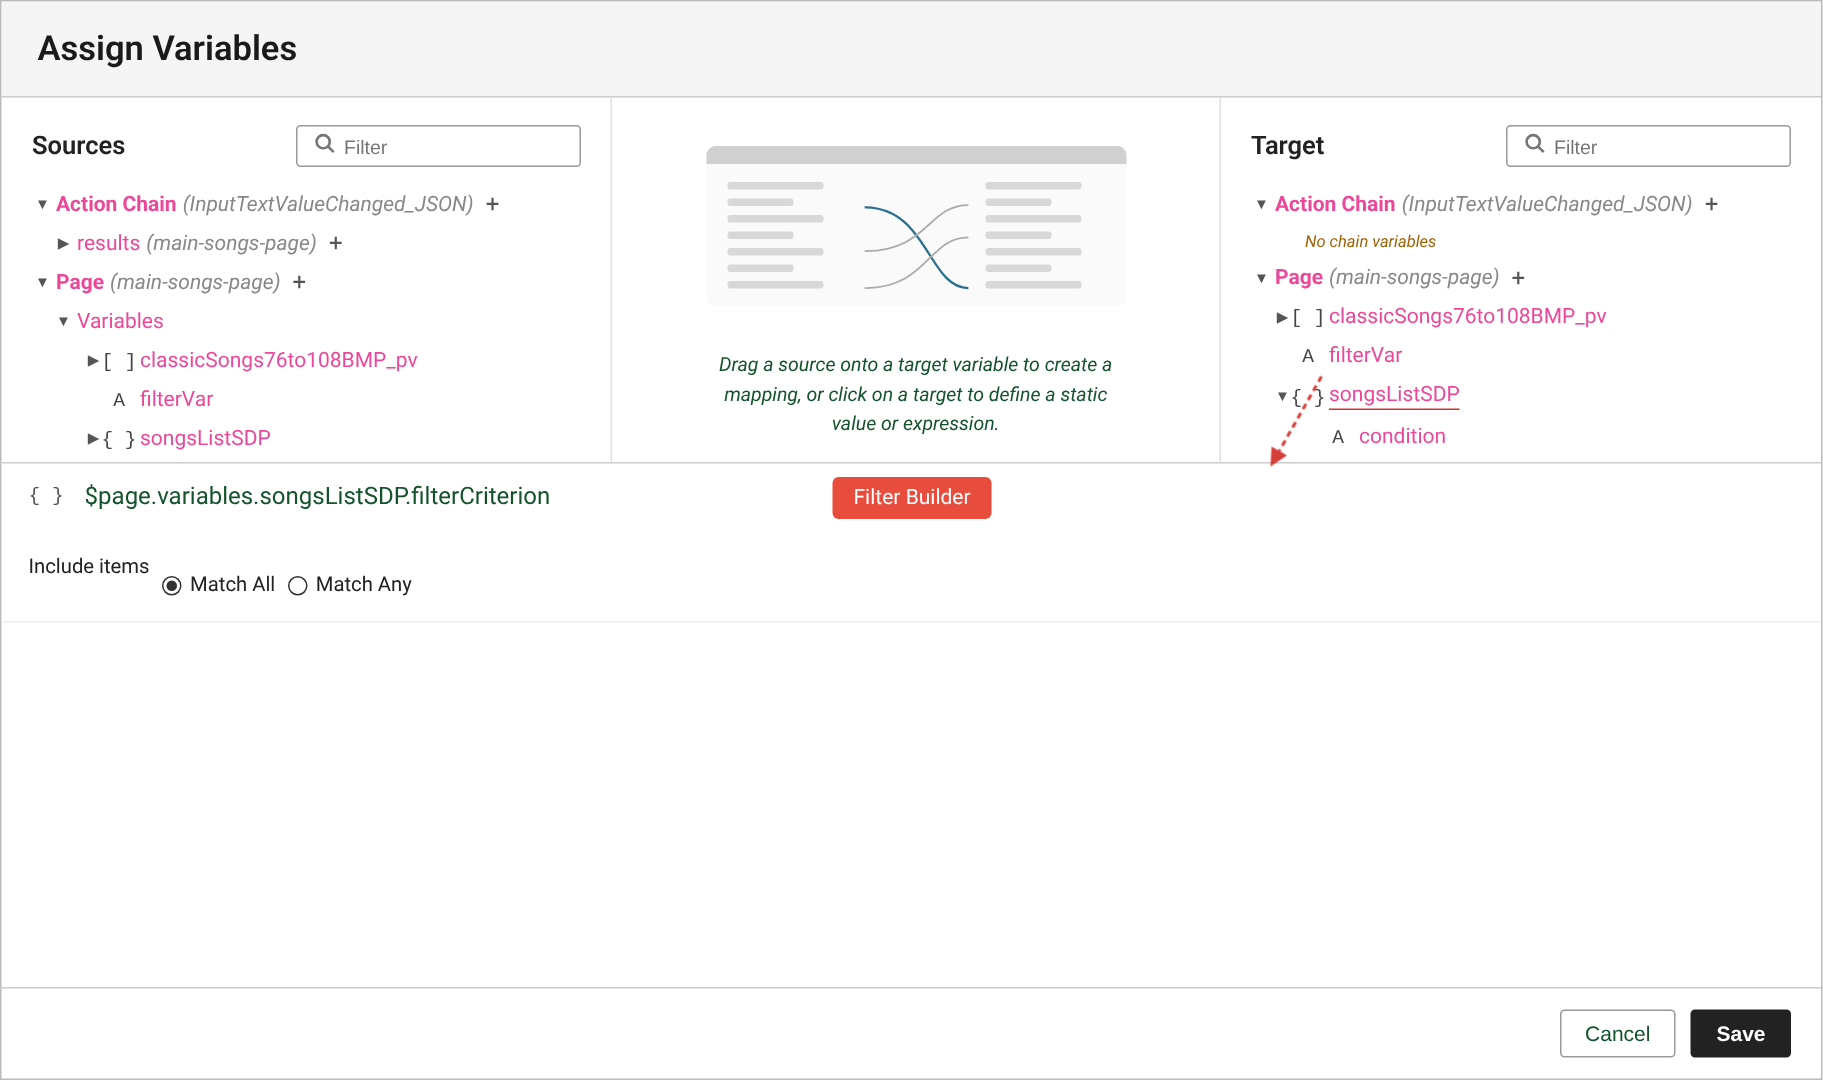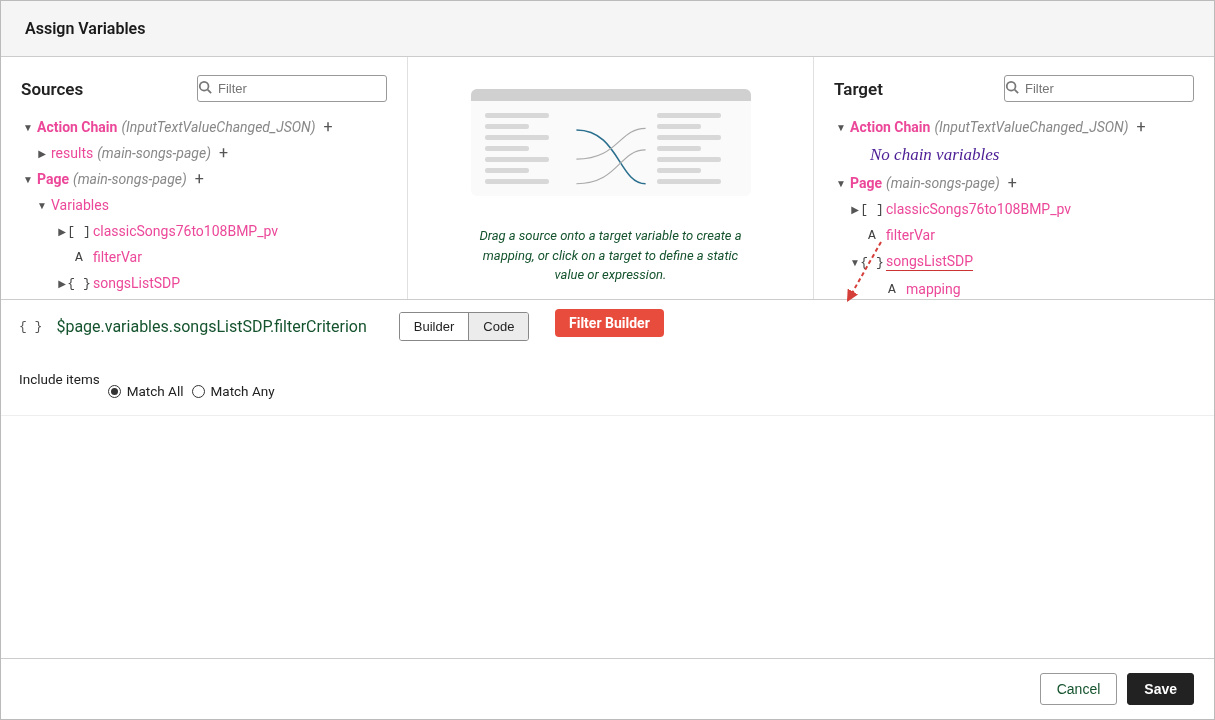--- a/index.html
+++ b/index.html
@@ -1,27 +1,27 @@
 <!DOCTYPE html>
 <html><head>
 <meta charset="utf-8">
 <style>
 * { box-sizing: border-box; margin: 0; padding: 0; }
 body { font-family: -apple-system, BlinkMacSystemFont, "Segoe UI", Roboto, Arial, sans-serif; font-size: 13px; color: #222; background: #fff; width: 1215px; height: 720px; overflow: hidden; border: 1px solid #bbb; }
 .dialog { display: flex; flex-direction: column; height: 100%; }
 .header { background: #f5f5f5; border-bottom: 1px solid #ccc; padding: 18px 24px; }
-.header h1 { font-size: 16px; font-weight: 600; color: #1a1a1a; }
+.header h1 { font-size: 23px; font-weight: 600; color: #1a1a1a; }
 .main { display: flex; flex: 1; min-height: 0; }
 .col { padding: 18px 20px 10px; overflow: auto; }
 .col-sources { width: 407px; border-right: 1px solid #e0e0e0; }
 .col-center { flex: 1; border-right: 1px solid #e0e0e0; display: flex; flex-direction: column; align-items: center; padding-top: 32px; }
 .col-target { width: 400px; }
 .col-head { display: flex; align-items: center; justify-content: space-between; margin-bottom: 12px; }
 .col-head h2 { font-size: 17px; font-weight: 600; }
-.search { display: flex; align-items: center; border: 1px solid #999; border-radius: 3px; padding: 4px 0; width: 190px; background: #fff; }
+.search { display: flex; align-items: center; border: 1px solid #999; border-radius: 3px; padding: 4px 11px; width: 190px; background: #fff; }
 .search svg { width: 14px; height: 14px; fill: none; stroke: #777; stroke-width: 2; }
 .search input { border: none; outline: none; font-size: 13px; margin-left: 6px; flex: 1; background: transparent; }
 .tree { font-size: 14px; }
 .tree-row { display: flex; align-items: center; padding: 5px 2px; white-space: nowrap; cursor: default; }
 .caret { width: 10px; display: inline-block; text-align: center; color: #555; font-size: 10px; margin-right: 4px; user-select: none; }
 .ticon { width: 16px; display: inline-flex; justify-content: center; margin-right: 6px; color: #444; font-family: "Courier New", monospace; font-size: 13px; }
 .tlabel { color: #ec4899; }
 .tsub { color: #888; font-style: italic; margin-left: 4px; }
 .plus { margin-left: 8px; color: #555; font-weight: 400; font-size: 16px; line-height: 1; cursor: pointer; }
 .ind-1 { padding-left: 16px; }
@@ -37,32 +37,32 @@
 .ill-svg { position: absolute; top: 12px; left: 0; width: 100%; height: calc(100% - 12px); pointer-events: none; }
 .center-text { color: #14532d; font-style: italic; font-size: 13px; text-align: center; max-width: 280px; line-height: 1.5; margin-bottom: 46px; }
 .builder-bar { border-top: 1px solid #ccc; border-bottom: 1px solid #eee; background: #fff; padding: 12px 18px 16px; position: relative; }
 .builder-row1 { display: flex; align-items: center; gap: 14px; }
 .path-icon { font-family: "Courier New", monospace; color: #555; }
 .path-text { font-size: 16px; color: #14532d; }
 .seg { display: inline-flex; border: 1px solid #888; border-radius: 3px; overflow: hidden; margin-left: 18px; }
 .seg button { background: #fff; border: none; padding: 6px 14px; font-size: 13px; cursor: pointer; color: #222; }
 .seg button + button { border-left: 1px solid #888; }
 .seg button.active { background: #ececec; }
-.badge-fb { position: absolute; top: 9px; left: 554px; background: #e84c3d; color: #fff; font-weight: 700; font-size: 14px; padding: 6px 14px; border-radius: 4px; }
+.badge-fb { position: absolute; top: 9px; left: 554px; background: #e84c3d; color: #fff; font-weight: 400; font-size: 14px; padding: 6px 14px; border-radius: 4px; }
 .builder-row2 { display: flex; align-items: center; gap: 8px; margin-top: 18px; font-size: 13.5px; }
 .radio-group { display: flex; align-items: center; gap: 6px; margin-top: 24px; }
 .radio { width: 13px; height: 13px; border: 1.5px solid #333; border-radius: 50%; display: inline-flex; align-items: center; justify-content: center; }
 .radio.checked::after { content: ""; width: 7px; height: 7px; background: #333; border-radius: 50%; }
 .add-cond { margin-top: 20px; color: #1a6fa8; font-size: 14px; cursor: pointer; }
 .footer { border-top: 1px solid #ccc; padding: 14px 20px; display: flex; justify-content: flex-end; gap: 10px; }
 .btn { padding: 7px 16px; font-size: 14px; border-radius: 3px; cursor: pointer; }
 .btn-cancel { background: #fff; border: 1px solid #999; color: #14532d; }
 .btn-save { background: #222; border: 1px solid #222; color: #fff; font-weight: 600; }
 .arrow-annot { position: absolute; pointer-events: none; }
-.no-chain { color: #4c1d95; font-style: italic; padding: 5px 2px 5px 36px; font-size: 17px; font-family: Liberation Serif, serif; }
+.no-chain { color: #a16207; font-style: italic; padding: 5px 2px 5px 36px; font-size: 11px; }
 </style>
 </head>
 <body>
 
 <div class="dialog">
 
   <div class="header">
     <h1>Assign Variables</h1>
   </div>
 
@@ -196,45 +196,41 @@
           <span class="tlabel">filterVar</span>
         </div>
         <div class="tree-row ind-1">
           <span class="caret">▼</span>
           <span class="ticon">{ }</span>
           <span class="tlabel underlined-red">songsListSDP</span>
         </div>
         <div class="tree-row ind-2">
           <span class="caret"></span>
           <span class="ticon">A</span>
-          <span class="tlabel">mapping</span>
+          <span class="tlabel">condition</span>
         </div>
 
       </div>
     </div>
 
   </div>
 
   <div class="builder-bar">
     <svg class="arrow-annot" style="top:-62px; left:838px;" width="50" height="74" viewBox="0 0 50 74">
       <defs>
           <marker id="ah" markerWidth="8" markerHeight="8" refX="6" refY="3" orient="auto">
             <path d="M0,0 L6,3 L0,6 Z" fill="#d43f3a"></path>
           </marker>
         </defs>
       <line x1="42" y1="4" x2="8" y2="64" stroke="#d43f3a" stroke-width="2" stroke-dasharray="4 3" marker-end="url(#ah)"></line>
     </svg>
 
     <div class="builder-row1">
       <span class="path-icon">{ }</span>
       <span class="path-text">$page.variables.songsListSDP.filterCriterion</span>
-      <span class="seg">
-        <button>Builder</button>
-        <button class="active">Code</button>
-      </span>
     </div>
     <div class="badge-fb">Filter Builder</div>
 
     <div class="builder-row2">
       <span>Include items</span>
       <span class="radio-group">
         <span class="radio checked"></span>
         <span>Match All</span>
       </span>
       <span class="radio-group">

